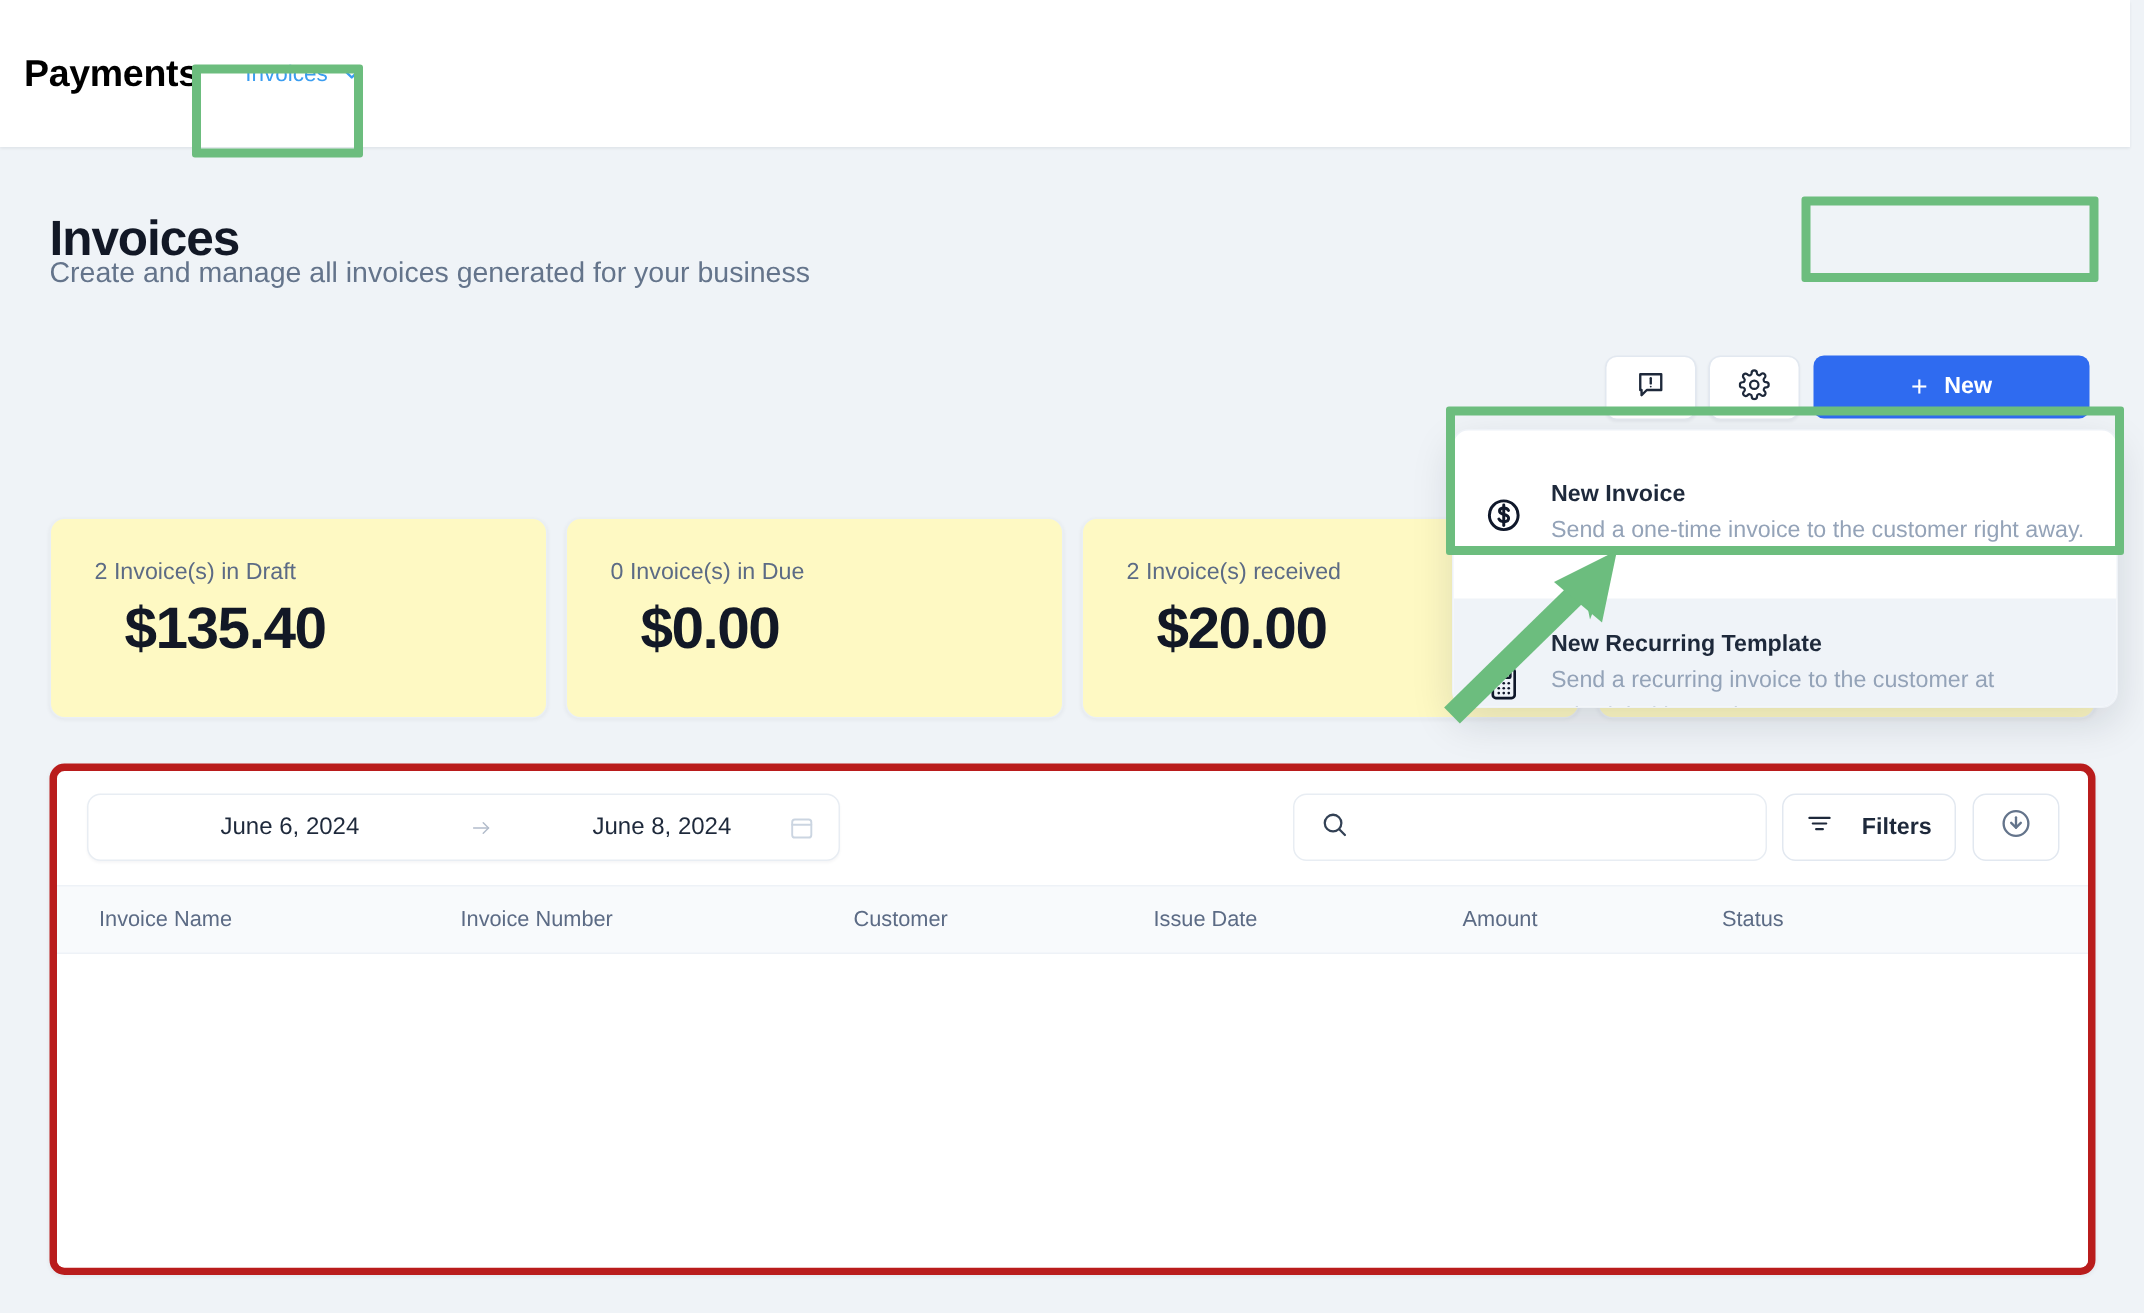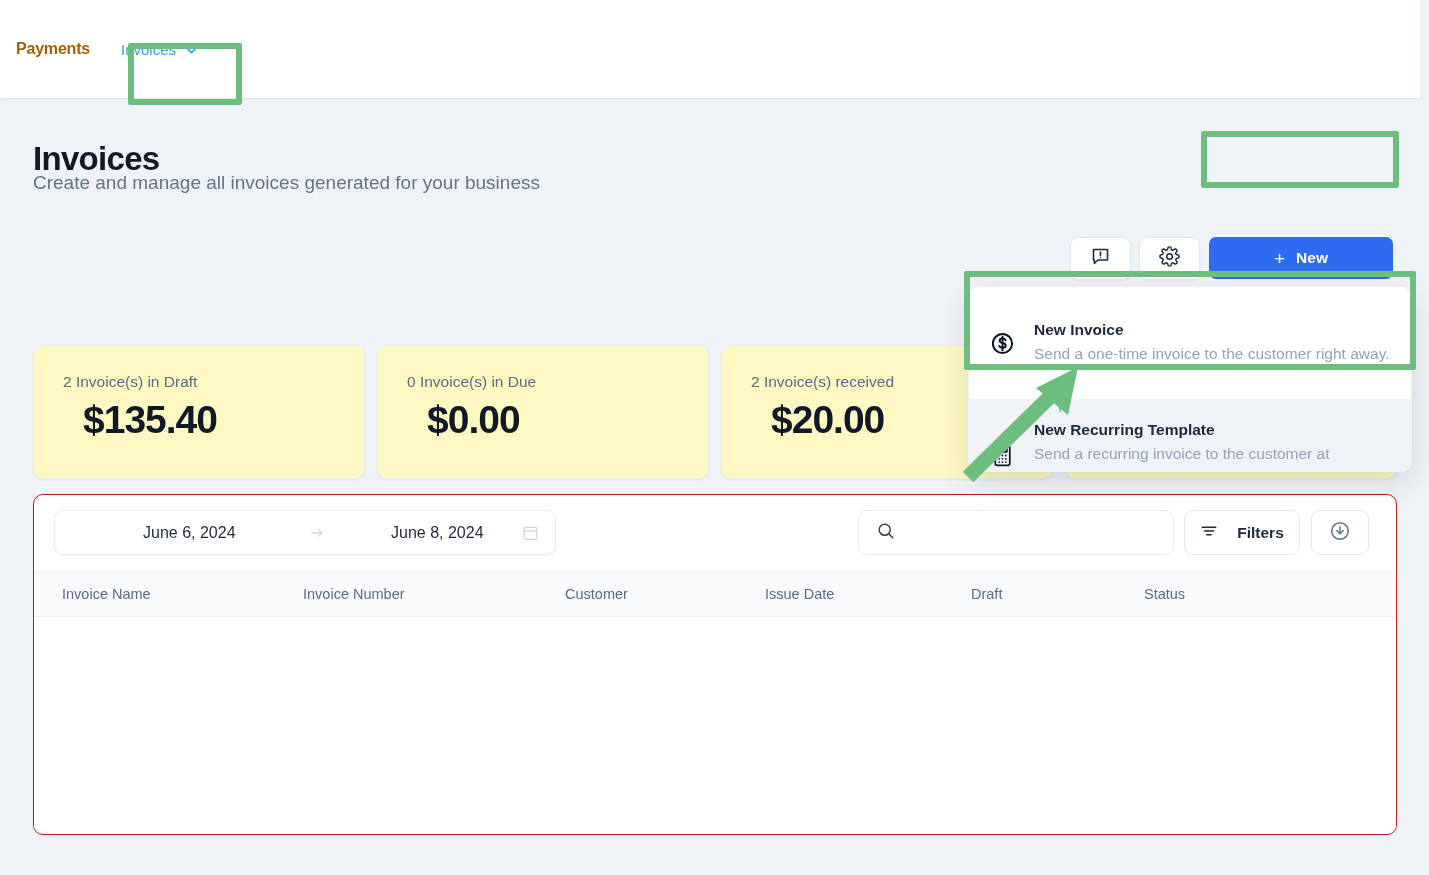--- a/index.html
+++ b/index.html
@@ -13,21 +13,21 @@
 
   
   .topbar {
     position: absolute; left: 0; top: 0; width: 1420px; height: 98px;
     background: #ffffff;
     display: flex; align-items: center;
     box-shadow: 0 1px 2px rgba(15,23,42,.07);
   }
   .topbar-title {
     margin-left: 16px;
-    font-size: 16px; font-weight: 700; color: #a16207;
+    font-size: 25px; font-weight: 700; color: #000000;
     letter-spacing: -.2px;
   }
   .tab-invoices {
     margin-left: 29px;
     display: flex; align-items: center; gap: 9px;
     font-size: 15px; color: #3b9df0; font-weight: 500;
     padding: 4px 2px;
   }
   .chev { display: block; width: 13px; height: 13px; }
 
@@ -72,22 +72,22 @@
     position: absolute; left: 29px; top: 27px;
     font-size: 15.5px; color: #5c6b85;
   }
   .card-value {
     position: absolute; left: 29px; top: 52px;
     font-size: 39px; font-weight: 700; color: #121826; letter-spacing: -1px; margin-left: 20px;
   }
 
   
   .panel {
-    position: absolute; left: 33px; top: 396px; width: 1364px; height: 341px;
-    background: #fff; border: 1px solid #b91c1c; border-radius: 10px;
+    position: absolute; left: 33px; top: 411px; width: 1364px; height: 341px;
+    background: #fff; border: 5px solid #b91c1c; border-radius: 10px;
     box-shadow: 0 1px 3px rgba(15,23,42,.05); overflow: hidden;
   }
   .toolbar { position: relative; height: 76px; }
   .daterange {
     position: absolute; left: 20px; top: 15px; width: 502px; height: 45px;
     background: #fff; border: 1px solid #e8edf3; border-radius: 9px;
     display: flex; align-items: center;
     box-shadow: 0 1px 2px rgba(15,23,42,.04);
   }
   .dr-from { position: absolute; left: 88px; font-size: 16px; color: #1e293b; }
@@ -261,21 +261,21 @@
               </svg>
           </span>
         </div>
       </div>
 
       <div class="thead">
         <div class="th" style="left:28px">Invoice Name</div>
         <div class="th" style="left:269px">Invoice Number</div>
         <div class="th" style="left:531px">Customer</div>
         <div class="th" style="left:731px">Issue Date</div>
-        <div class="th" style="left:937px">Draft</div>
+        <div class="th" style="left:937px">Amount</div>
         <div class="th" style="left:1110px">Status</div>
       </div>
 
       <div class="tbody"></div>
     </div>
 
     <div class="menu">
       <div class="menu-item">
         <span class="mi-icon">
           <svg viewBox="0 0 24 24" width="25" height="25" fill="none" stroke="#0f172a" stroke-width="1.9">

